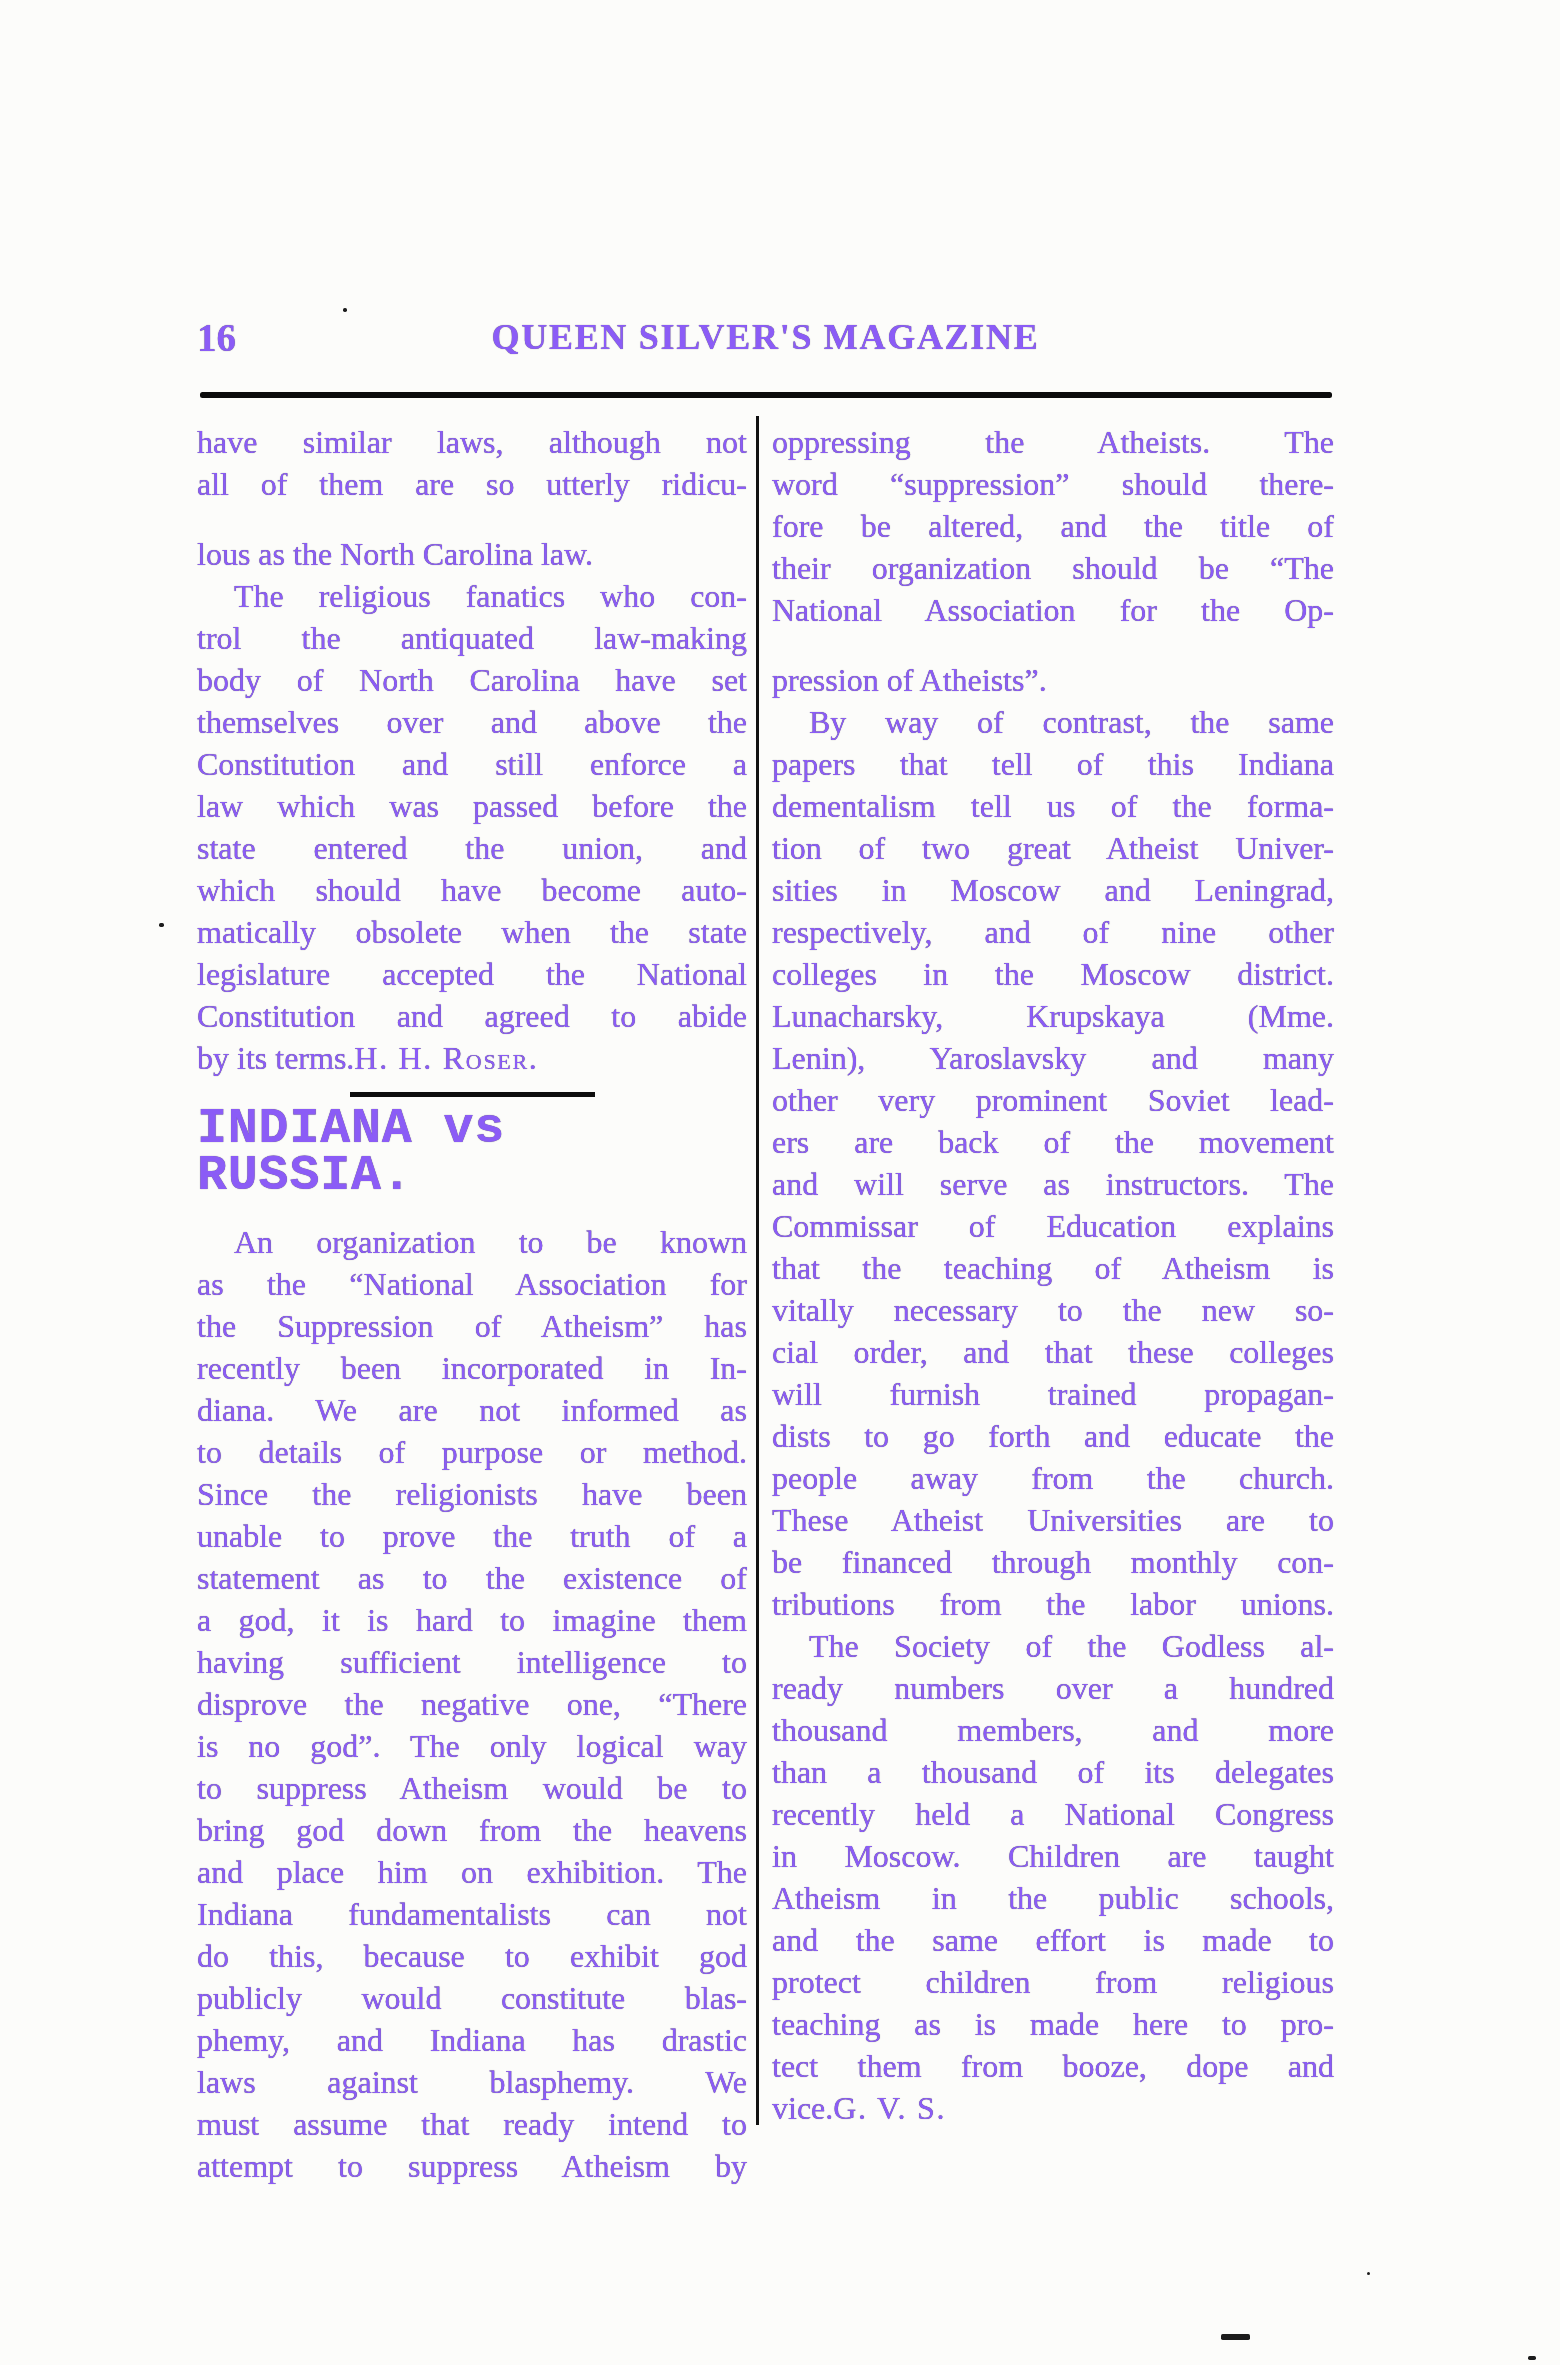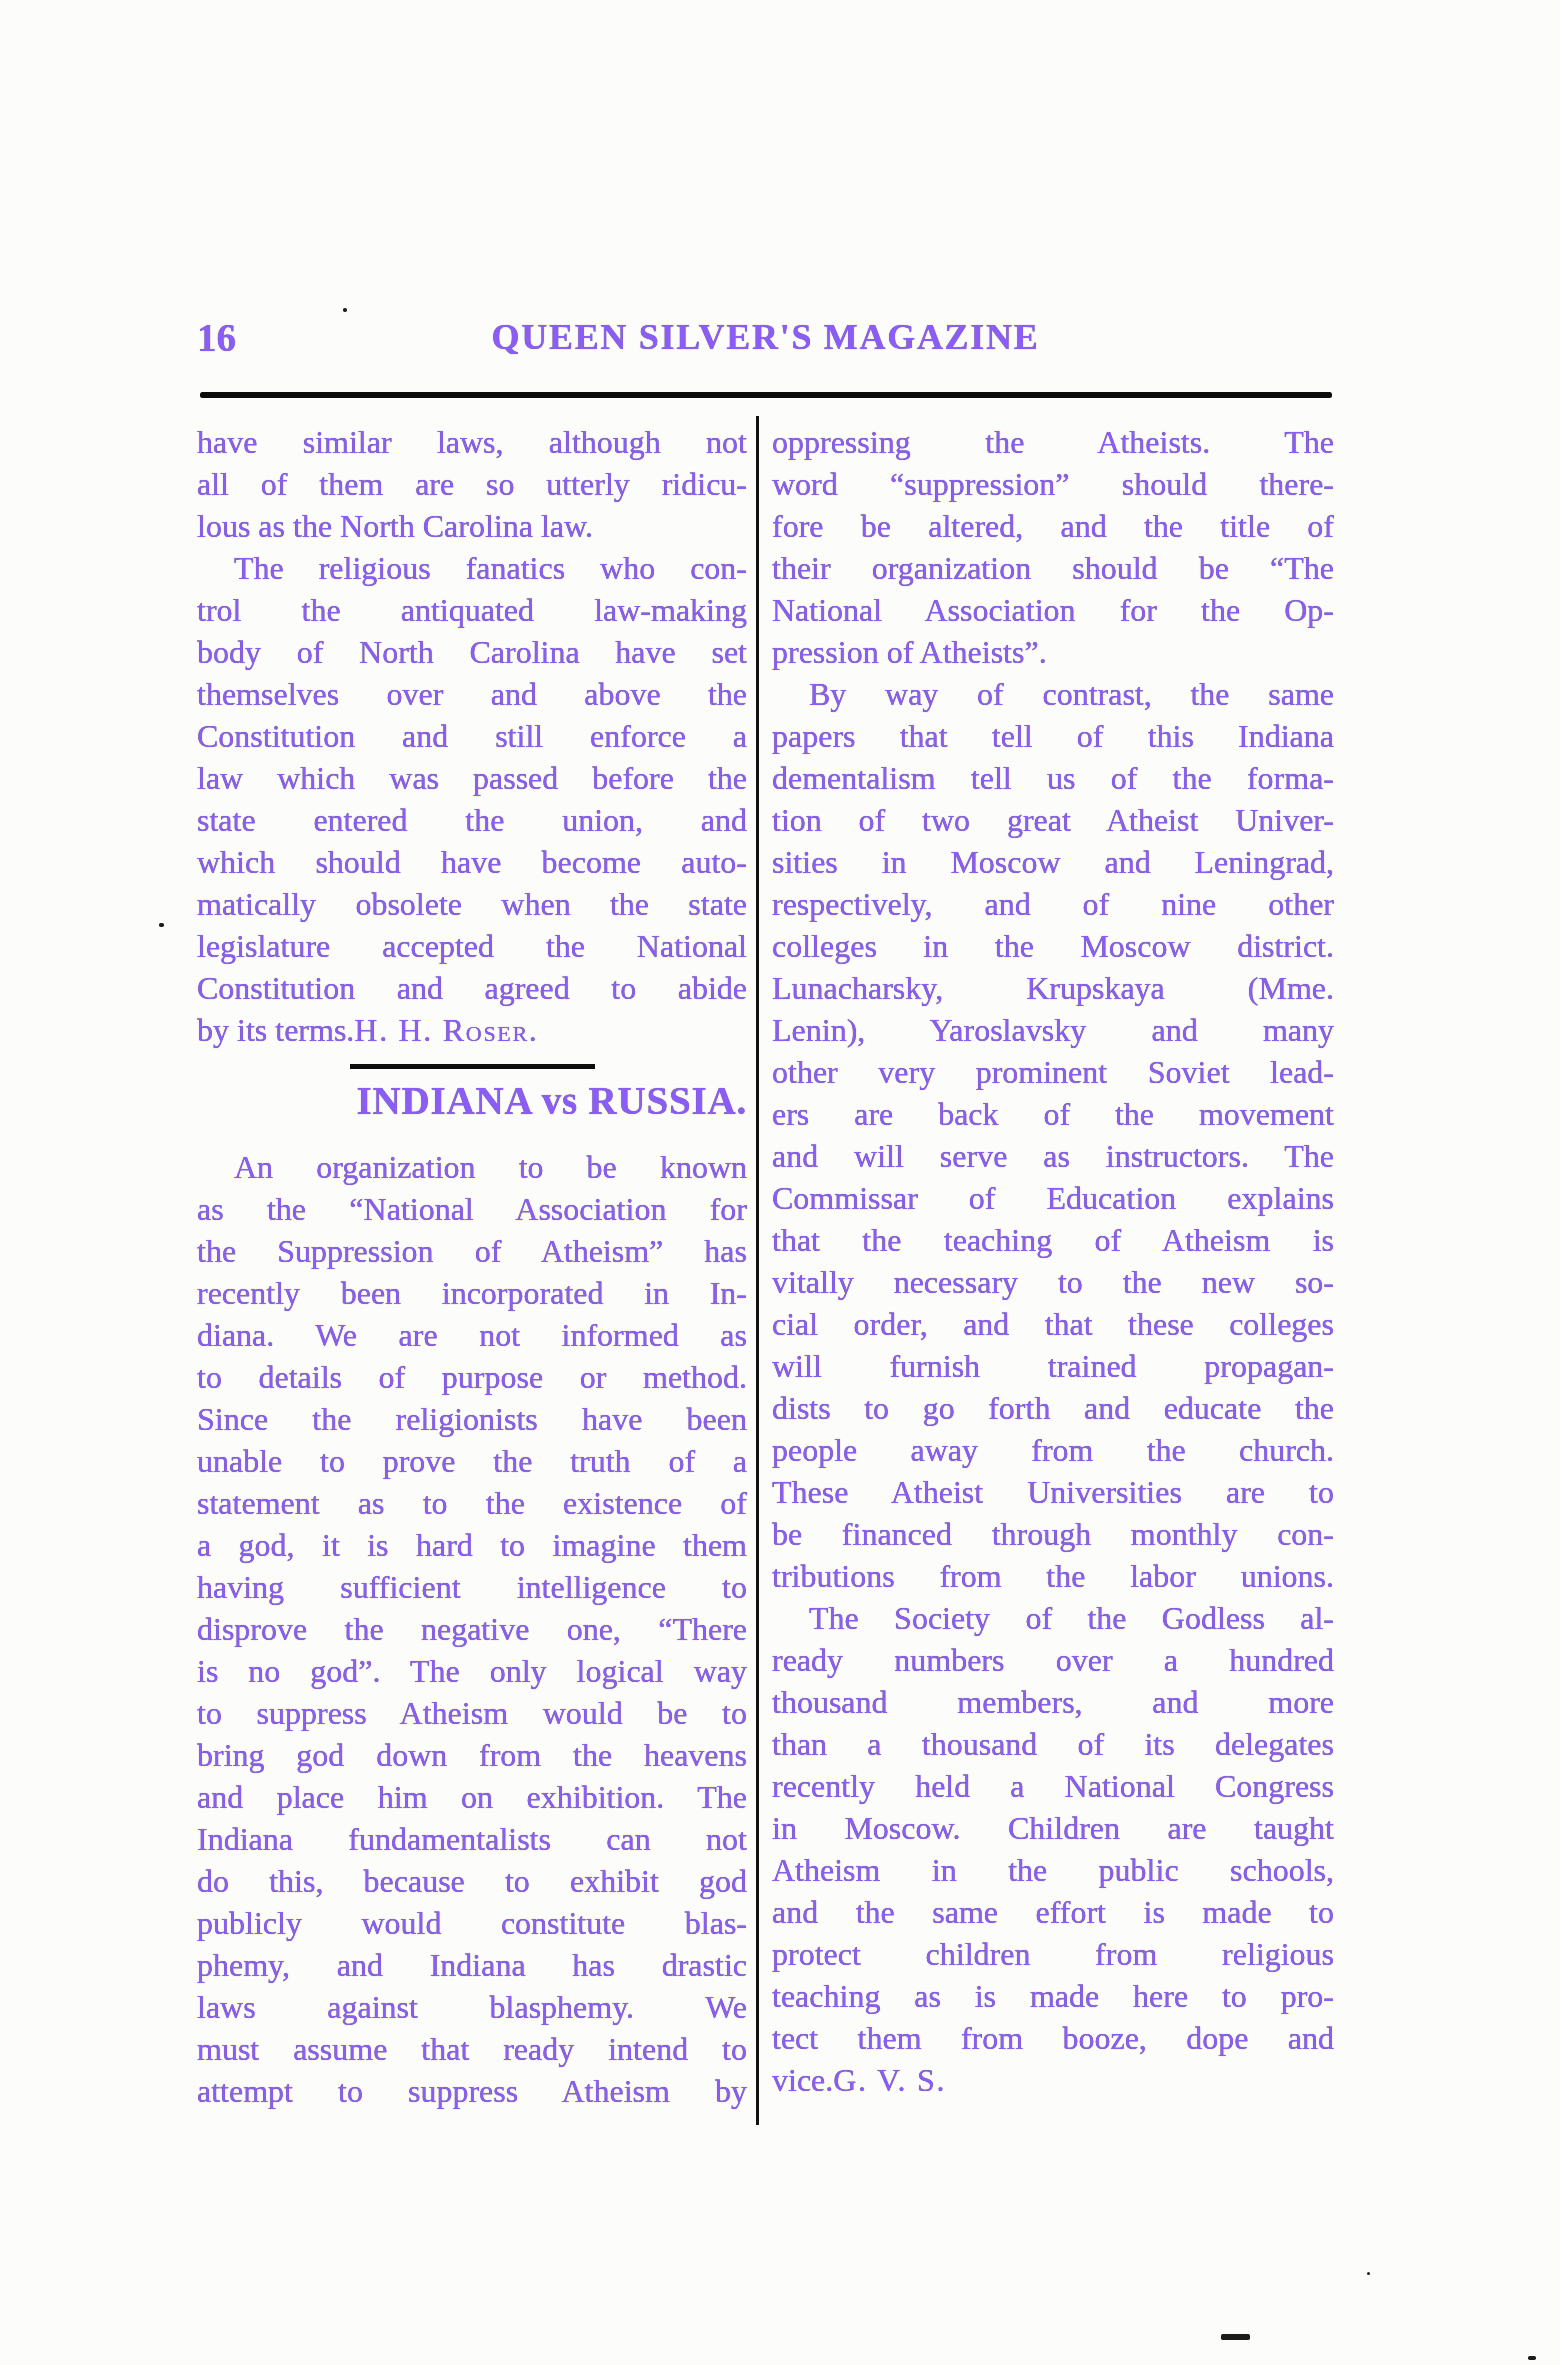--- a/index.html
+++ b/index.html
@@ -72,43 +72,43 @@
   }
   
   .para { margin: 0; }
   .tline {
     font-size: 32px;
     line-height: 42px;
     text-align: justify;
     text-align-last: justify;
     text-shadow: 0 0 0.7px rgba(10,10,10,0.75);
   }
-  .tline.final { text-align-last: left; }
+  .tline.final { text-align-last: left; margin-top: 28px; }
   .para.indent .tline:first-child { text-indent: 37px; }
   .sigline {
     display: flex;
     text-align-last: auto;
   }
   .sig {
     font-variant: small-caps;
     letter-spacing: 1.7px;
     margin-right: 35px;
   }
   .section-rule {
     width: 245px;
     height: 4.2px;
     background: #0d0d0d;
     margin: 13.4px auto 8.4px auto;
   }
   .article-heading {
-    font-family: Liberation Serif, serif;
-    font-size: 39px;
+    font-family: Liberation Mono, monospace;
+    font-size: 50px;
     line-height: 47px;
     font-weight: bold;
-    text-align: right;
+    text-align: left;
     letter-spacing: 0.8px;
     margin: 3.4px 0 22px 0;
     text-shadow: 0 0 0.8px rgba(10,10,10,0.7);
   }
   
   .speck {
     position: absolute;
     background: #1c1c1c;
     border-radius: 1.7px;
   }

